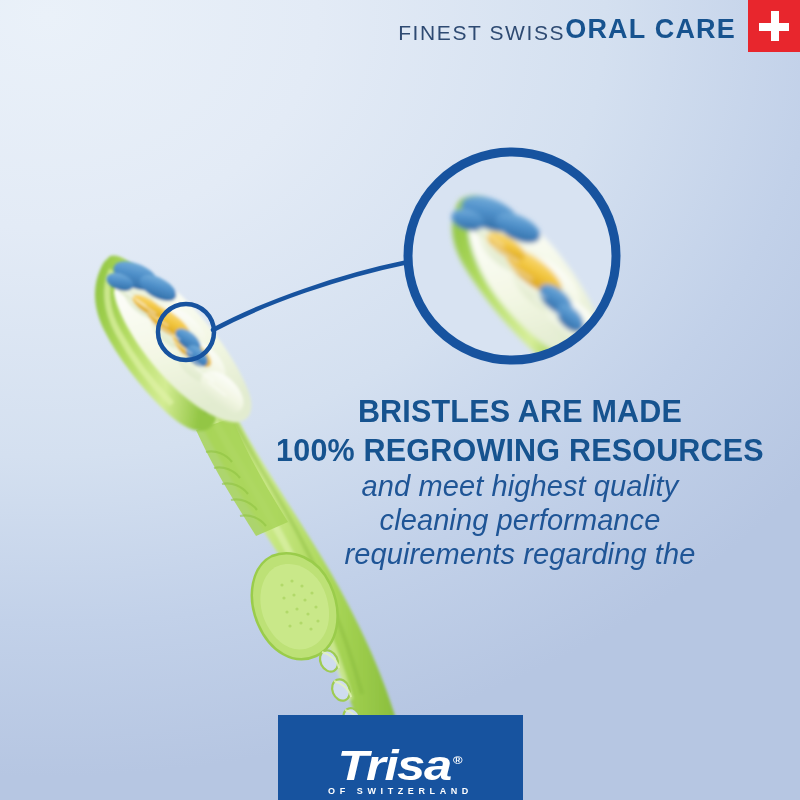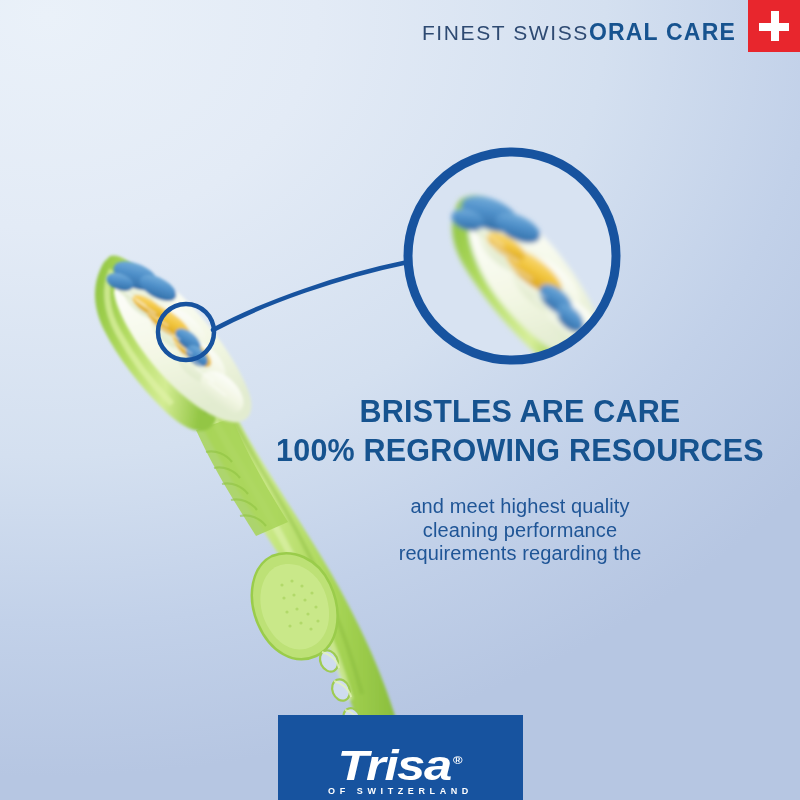--- a/index.html
+++ b/index.html
@@ -19,43 +19,43 @@
   }
   .badge-text{
     display:flex;flex-direction:row;justify-content:center;align-items:flex-end;
     padding:6px 12px 6px 0;line-height:1.18;
   }
   .badge-line1{
     font-size:21px;letter-spacing:1.6px;color:#2e4a72;font-weight:400;
     white-space:nowrap;
   }
   .badge-line2{
-    font-size:23px;letter-spacing:1.2px;color:#17538f;font-weight:700;
+    font-size:27px;letter-spacing:1.2px;color:#17538f;font-weight:700;
     white-space:nowrap;
   }
   .swiss-flag{
     position:relative;width:52px;height:52px;background:#e8262d;flex:0 0 52px;
   }
   .swiss-flag .bar{position:absolute;background:#ffffff;}
   .swiss-flag .bar.h{left:11px;right:11px;top:22.5px;height:8px;}
   .swiss-flag .bar.v{top:11px;bottom:11px;left:22.5px;width:8px;}
 
   
   .copy{
     position:absolute;left:270px;top:392px;width:500px;text-align:center;
     pointer-events:none;
   }
   .headline{
     color:#16538f;font-weight:700;font-size:30.5px;line-height:1.27;
     letter-spacing:.2px;white-space:nowrap;
   }
   .headline .l2{display:block;}
   .subcopy{
-    margin-top:26px;color:#1f5596;font-weight:400;
-    font-size:20px;line-height:1.16;letter-spacing:.1px;
+    margin-top:1px;color:#1f5596;font-style:italic;font-weight:400;
+    font-size:29px;line-height:1.16;letter-spacing:.1px;
   }
   .subcopy span{display:block;}
 
   
   #callout{position:absolute;left:0;top:0;width:800px;height:800px;}
 
   
   .logo-plate{
     position:absolute;left:278px;top:715px;width:245px;height:109px;
     background:#17539f;display:flex;flex-direction:column;
@@ -334,21 +334,21 @@
       <div class="badge-line2">ORAL CARE</div>
     </div>
     <div class="swiss-flag">
       <span class="bar h"></span>
       <span class="bar v"></span>
     </div>
   </div>
 
   <div class="copy">
     <div class="headline">
-      <span>BRISTLES ARE CARE</span>
+      <span>BRISTLES ARE MADE</span>
       <span class="l2">100% REGROWING RESOURCES</span>
     </div>
     <div class="subcopy">
       <span>and meet highest quality</span>
       <span>cleaning performance</span>
       <span>requirements regarding the</span>
     </div>
   </div>
 
   <div class="logo-plate">

